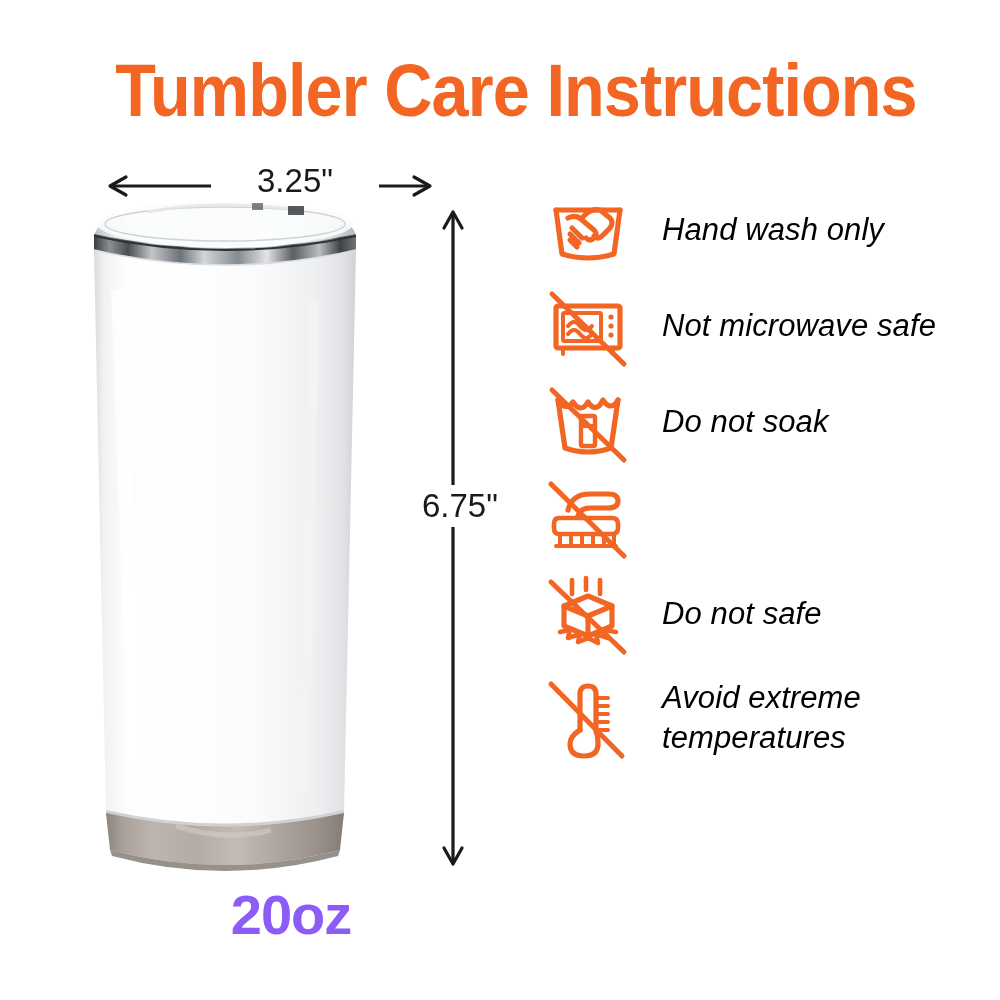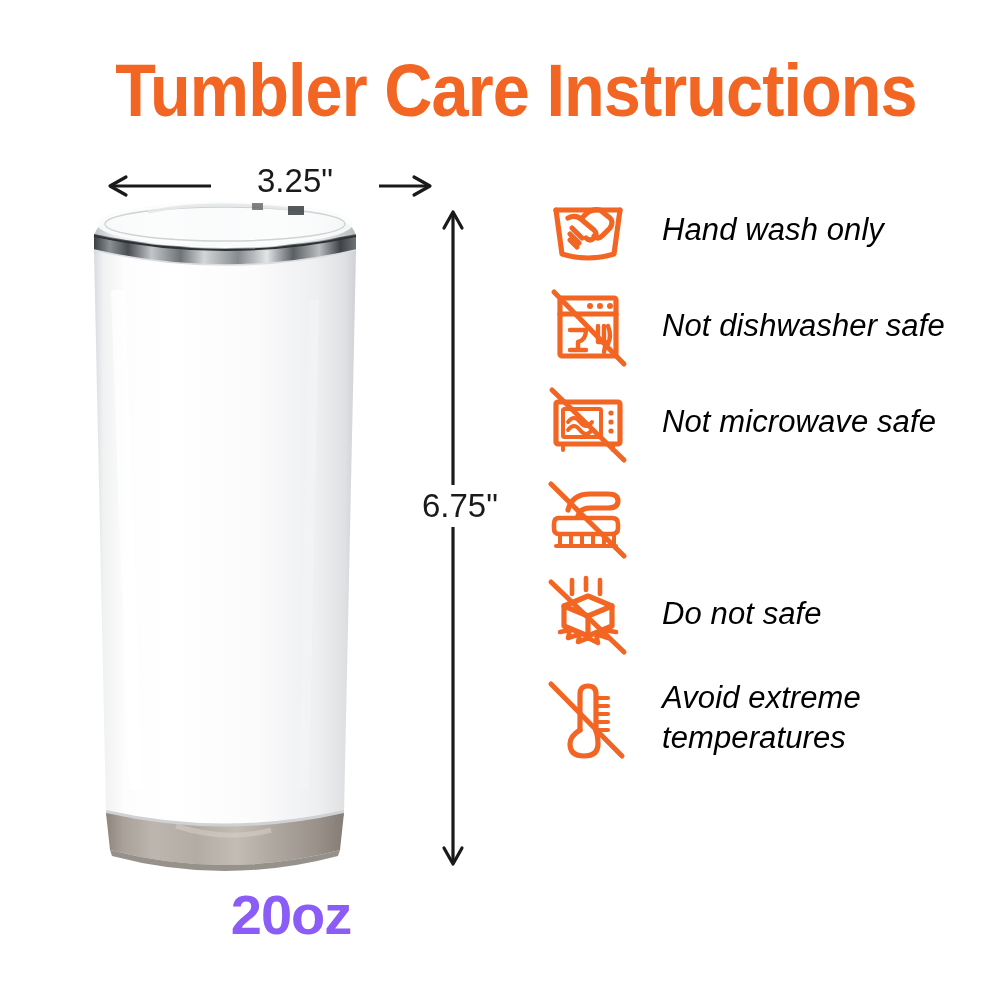--- a/index.html
+++ b/index.html
@@ -240,55 +240,51 @@
           <path d="M22 30 Q30 26 36 32 L48 42 Q52 46 48 50 Q44 54 40 50"></path>
           <path d="M36 30 Q44 20 54 22 L64 30 Q68 34 64 40 L56 48 Q52 52 48 48"></path>
           <path d="M26 40 L36 50"></path>
           <path d="M24 46 L33 55"></path>
           <path d="M24 52 L31 59"></path>
         </svg>
       </div>
       <div class="care-label">Hand wash only</div>
     </div>
 
-    <div class="care-row">
-      <div class="care-icon">
-        <svg width="84" height="84" viewBox="0 0 84 84" fill="none" stroke="#f26522" stroke-width="5.2" stroke-linecap="round" stroke-linejoin="round">
-          <rect x="14" y="14" width="56" height="58" rx="2"></rect>
-          <line x1="14" y1="30" x2="70" y2="30"></line>
-          <circle cx="44" cy="22" r="3" fill="#f26522" stroke="none"></circle>
-          <circle cx="54" cy="22" r="3" fill="#f26522" stroke="none"></circle>
-          <circle cx="64" cy="22" r="3" fill="#f26522" stroke="none"></circle>
-          <path d="M24 46 h16 q0 10 -8 12 v8 h-0 M32 58 v8 M24 66 h16" stroke-width="4.4"></path>
-          <path d="M52 42 v16 M58 42 v16 M52 58 h8 l-2 10" stroke-width="4.4"></path>
-          <path d="M62 42 q4 10 0 18" stroke-width="4.4"></path>
-          <line x1="8" y1="8" x2="78" y2="80" stroke-width="5"></line>
-        </svg>
-      </div>
-      <div class="care-label">Not dishwasher safe</div>
-    </div>
 
     <div class="care-row">
       <div class="care-icon">
         <svg width="84" height="84" viewBox="0 0 84 84" fill="none" stroke="#f26522" stroke-width="5.2" stroke-linecap="round" stroke-linejoin="round">
           <rect x="10" y="22" width="64" height="42" rx="2"></rect>
           <rect x="17" y="29" width="38" height="28" rx="1.5" stroke-width="4"></rect>
           <circle cx="65" cy="33" r="2.6" fill="#f26522" stroke="none"></circle>
           <circle cx="65" cy="42" r="2.6" fill="#f26522" stroke="none"></circle>
           <circle cx="65" cy="51" r="2.6" fill="#f26522" stroke="none"></circle>
           <path d="M22 42 q6 -8 12 0 q6 8 12 0" stroke-width="4"></path>
           <path d="M22 50 q6 -8 12 0 q6 8 12 0" stroke-width="4"></path>
           <line x1="17" y1="64" x2="17" y2="70" stroke-width="4"></line>
           <line x1="67" y1="64" x2="67" y2="70" stroke-width="4"></line>
           <line x1="6" y1="10" x2="78" y2="80" stroke-width="5"></line>
         </svg>
       </div>
       <div class="care-label">Not microwave safe</div>
     </div>
 
+    <div class="care-row">
+      <div class="care-icon">
+        <svg width="84" height="84" viewBox="0 0 84 84" fill="none" stroke="#f26522" stroke-width="5.2" stroke-linecap="round" stroke-linejoin="round">
+          <path d="M12 20 L19 68 Q42 76 65 68 L72 20"></path>
+          <path d="M12 20 q8 12 15 2 q8 12 15 0 q8 12 15 -2 q8 12 15 0"></path>
+          <rect x="35" y="36" width="14" height="30" rx="1.5" stroke-width="4.4"></rect>
+          <line x1="35" y1="46" x2="49" y2="46" stroke-width="4"></line>
+          <line x1="6" y1="10" x2="78" y2="80" stroke-width="5"></line>
+        </svg>
+      </div>
+      <div class="care-label">Do not soak</div>
+    </div>
 
     <div class="care-row">
       <div class="care-icon">
         <svg width="84" height="84" viewBox="0 0 84 84" fill="none" stroke="#f26522" stroke-width="5.2" stroke-linecap="round" stroke-linejoin="round">
           <path d="M22 34 Q26 18 44 18 L62 18 Q72 18 72 25 Q72 32 62 32 L44 32 Q34 32 32 40"></path>
           <path d="M13 42 L66 42 Q72 42 72 48 L72 52 Q72 58 66 58 L13 58 Q8 58 8 52 L8 48 Q8 42 13 42 Z" stroke-width="4.6"></path>
           <line x1="14" y1="58" x2="14" y2="70" stroke-width="4"></line>
           <line x1="25" y1="58" x2="25" y2="70" stroke-width="4"></line>
           <line x1="36" y1="58" x2="36" y2="70" stroke-width="4"></line>
           <line x1="47" y1="58" x2="47" y2="70" stroke-width="4"></line>

